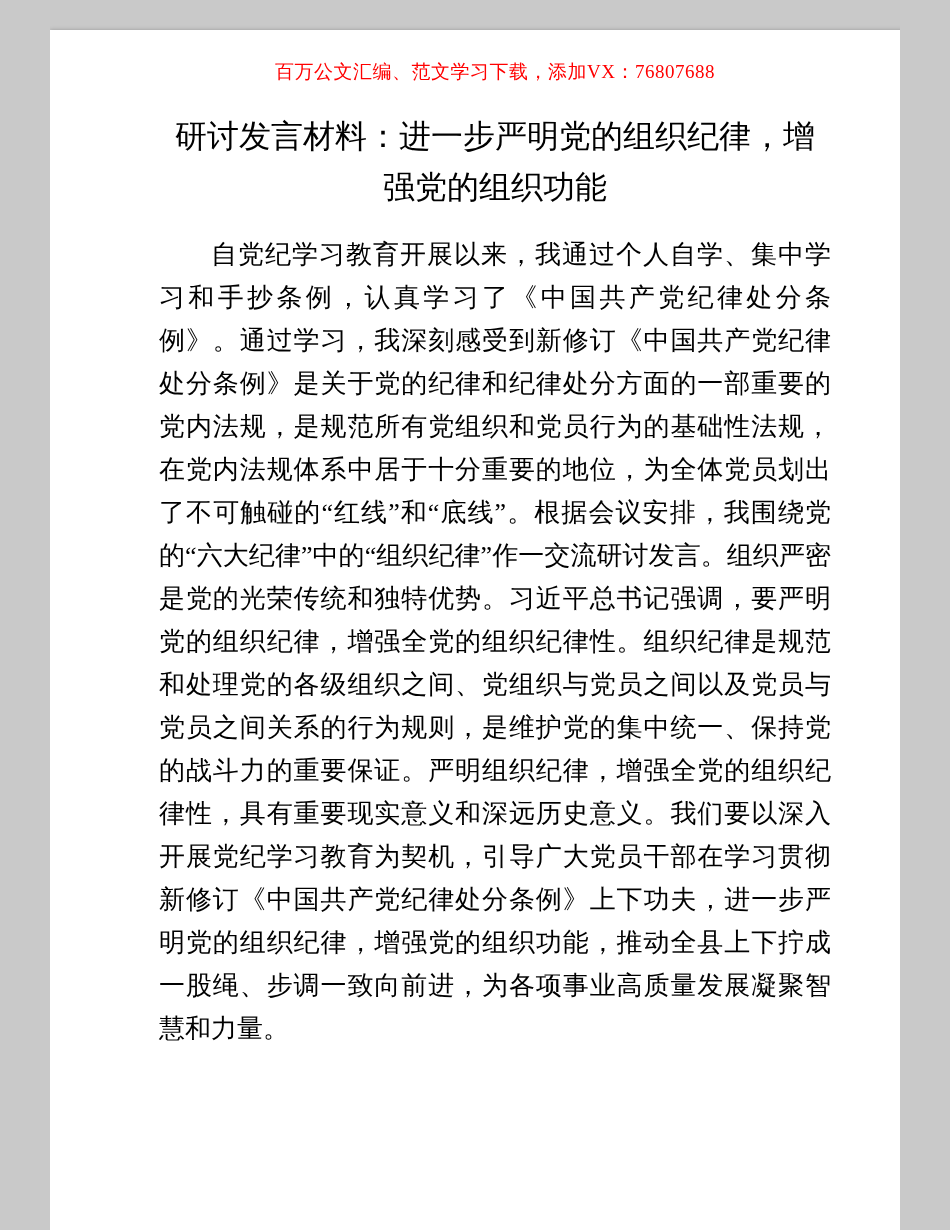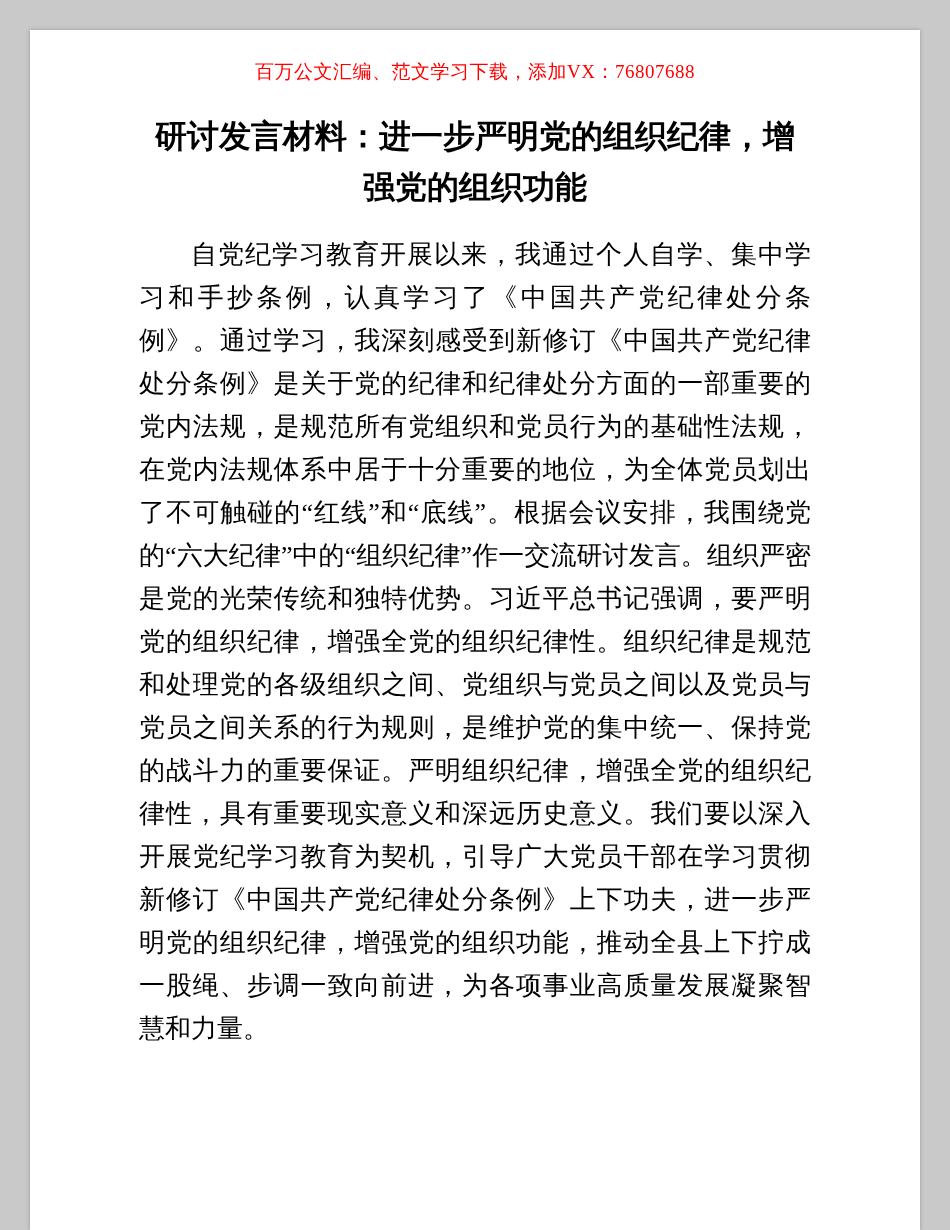--- a/index.html
+++ b/index.html
@@ -2,21 +2,21 @@
 <html><head>
   <meta charset="utf-8">
   <style>
     html, body {
       margin: 0;
       padding: 0;
       background: #c9c9c9;
       font-family: "Liberation Serif", "DejaVu Serif", serif;
     }
     .viewport {
-      width: 950px;
+      width: 850px;
       height: 1230px;
       margin: 0 auto;
       background: #c9c9c9;
       overflow: hidden;
     }
     .page {
       width: 890px;
       min-height: 1200px;
       margin: 30px auto 0;
       background: #ffffff;
@@ -27,21 +27,21 @@
     .promo {
       text-align: center;
       color: #ff0000;
       font-size: 19px;
       line-height: 1.3;
       margin: 0 0 26px;
       letter-spacing: 0.5px;
     }
     .title {
       font-size: 32px;
-      font-weight: bold;
+      font-weight: normal;
       color: #000000;
       text-align: center;
       line-height: 1.6;
       margin: 22px 16px 20px;
     }
     .content {
       color: #000000;
     }
     .para {
       font-size: 26px;

